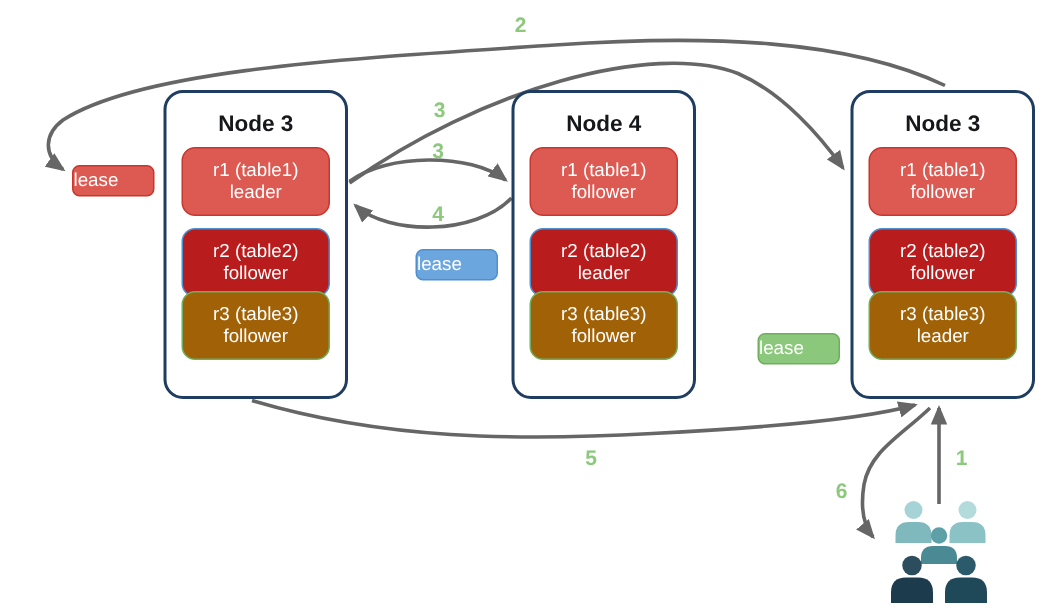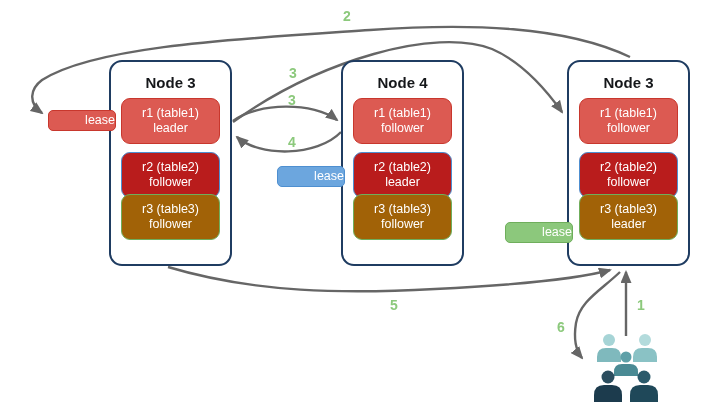--- a/index.html
+++ b/index.html
@@ -21,22 +21,22 @@
     position:absolute; left:10px; width:99px; height:46px;
     border-radius:9px; box-sizing:border-box;
     color:#ffffff; font-size:12.5px; line-height:15px;
     display:flex; flex-direction:column; justify-content:center; align-items:center;
     text-align:left;
   }
   .replica.red   { background:#dc5a52; border:1.5px solid #c8372d; top:36px; }
   .replica.blue  { background:#b91c1c; border:1.5px solid #4e8fd0; top:90px; }
   .replica.green { background:#a16207; border:1.5px solid #6fae5c; top:132px; }
   .lease {
-    position:absolute; width:68px; height:21px; border-radius:5px;
-    color:#ffffff; font-size:12.5px; line-height:19px; text-align:right;
+    position:absolute; width:55px; height:21px; border-radius:5px;
+    color:#ffffff; font-size:12.5px; line-height:19px; text-align:left;
     box-sizing:border-box;
   }
   .lease.red   { background:#dc5a52; border:1.5px solid #c8372d; }
   .lease.blue  { background:#6ca6de; border:1.5px solid #4e8fd0; }
   .lease.green { background:#8cc87c; border:1.5px solid #6fae5c; }
   .step {
     position:absolute; width:18px; text-align:center;
     font-size:14px; font-weight:bold; color:#8cc97c;
   }
   svg.layer { position:absolute; left:0; top:0; }

